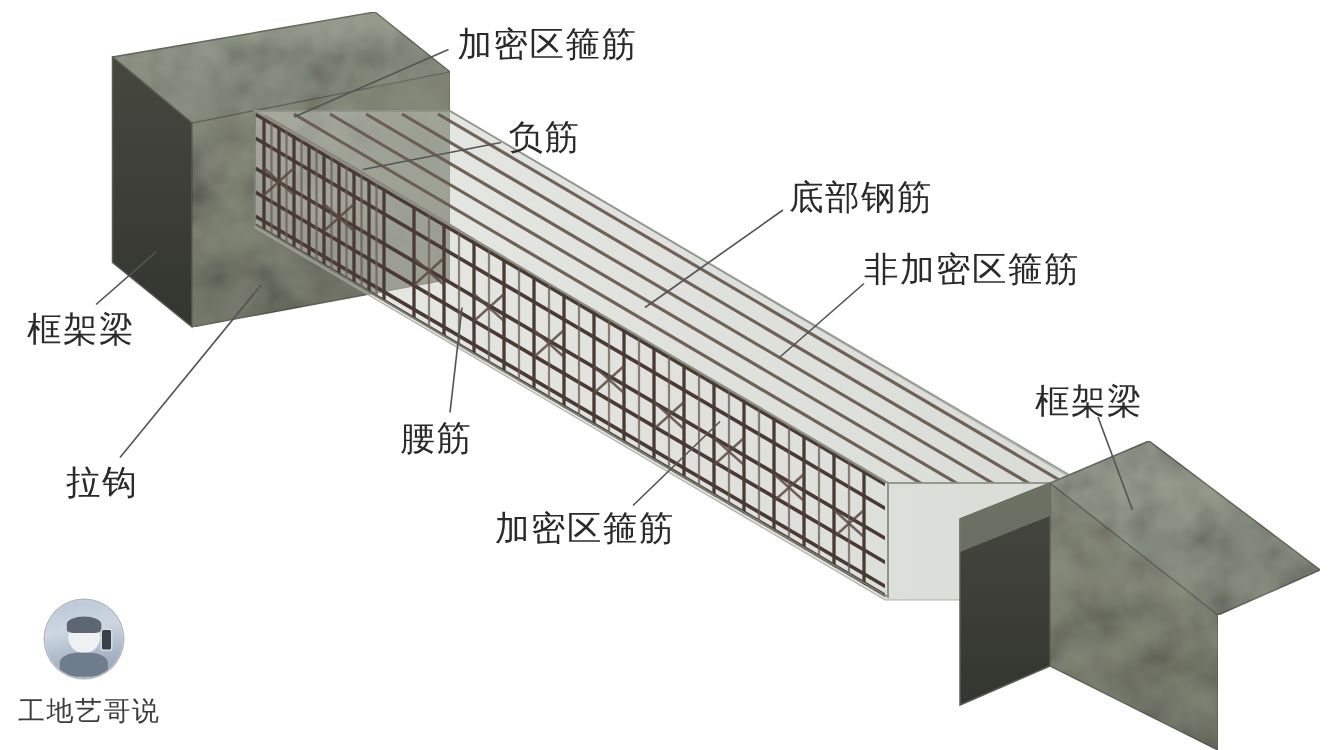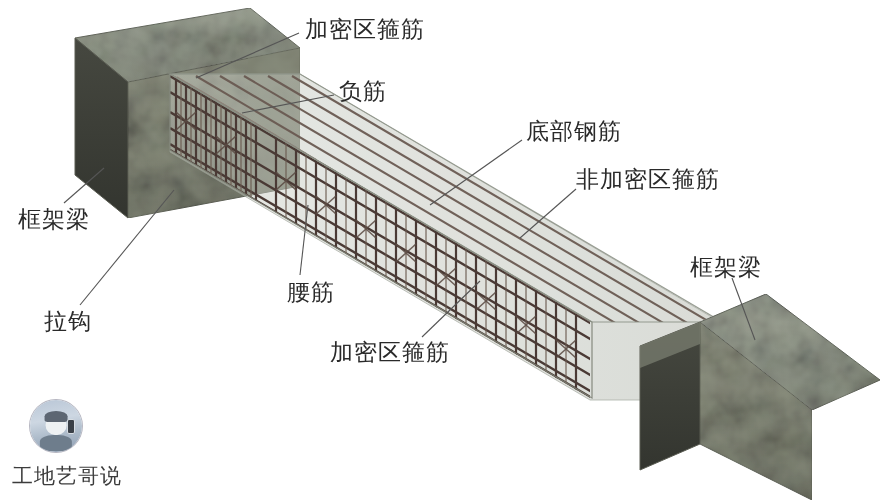--- a/index.html
+++ b/index.html
@@ -5,21 +5,21 @@
   html,body{margin:0;padding:0;background:#fff;}
   body{width:888px;height:500px;position:relative;overflow:hidden;
        font-family:"Liberation Serif","DejaVu Serif",serif;}
   #stage{position:absolute;inset:0;width:888px;height:500px;}
   #svg{position:absolute;left:0;top:0;width:888px;height:500px;}
   .lbl{position:absolute;white-space:nowrap;color:#2a2a2a;
        font-family:Liberation Serif, serif;
        font-size:23px;line-height:1;letter-spacing:1px;}
   .wm-name{position:absolute;white-space:nowrap;color:#3c3c3c;
        font-family:Liberation Sans, sans-serif;
-       font-size:21px;letter-spacing:1px;}
+       font-size:18px;letter-spacing:1px;}
   .avatar{position:absolute;border-radius:50%;overflow:hidden;
        box-shadow:0 0 0 1px rgba(120,120,140,.55);}
   .av-sky{position:absolute;inset:0;
        background:linear-gradient(170deg,#b9c6d6 0%,#cdd7e2 38%,#aebccb 64%,#8e9eb2 100%);}
   .av-head{position:absolute;left:50%;top:26%;width:40%;height:42%;
        transform:translateX(-50%);border-radius:50% 50% 45% 45%;background:#eef1f3;}
   .av-hair{position:absolute;left:50%;top:22%;width:44%;height:20%;
        transform:translateX(-50%);border-radius:50% 50% 20% 20%;background:#5d6672;}
   .av-body{position:absolute;left:50%;bottom:2%;width:62%;height:30%;
        transform:translateX(-50%);border-radius:42% 42% 0 0;background:#6e7d8c;}
@@ -251,21 +251,21 @@
       </g>
   </svg>
 
   <div id="labels">
       <div class="lbl" style="left: 305px; top: 18px;">加密区箍筋</div>
       <div class="lbl" style="left: 339px; top: 80px; text-align: center;">负筋</div>
       <div class="lbl" style="left: 526px; top: 120px;">底部钢筋</div>
       <div class="lbl" style="left: 576px; top: 168px;">非加密区箍筋</div>
       <div class="lbl" style="left: 18px; top: 208px;">框架梁</div>
       <div class="lbl" style="left: 44px; top: 310px; text-align: center;">拉钩</div>
-      <div class="lbl" style="left: 267px; top: 281px; margin-left: 20px;">腰筋</div>
+      <div class="lbl" style="left: 267px; top: 281px;">腰筋</div>
       <div class="lbl" style="left: 330px; top: 341px;">加密区箍筋</div>
       <div class="lbl" style="left: 690px; top: 256px;">框架梁</div>
     </div>
 
   <div class="avatar" id="wm-avatar" style="left: 30px; top: 400px; width: 52px; height: 52px;">
     <div class="av-sky"></div>
     <div class="av-body"></div>
     <div class="av-head"></div>
     <div class="av-hair"></div>
     <div class="av-phone"></div>

